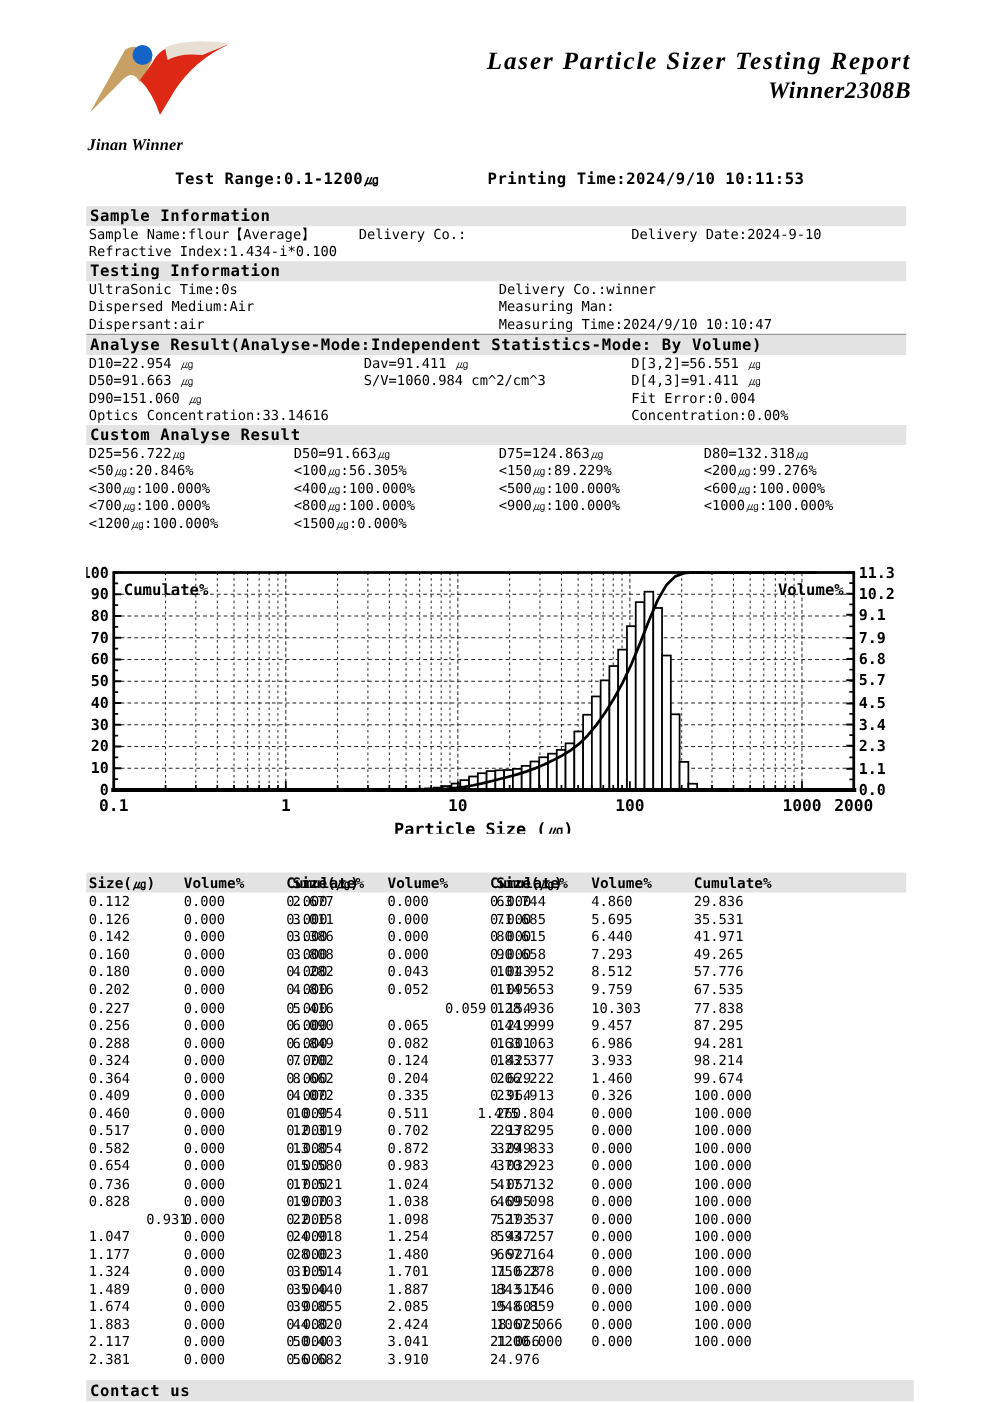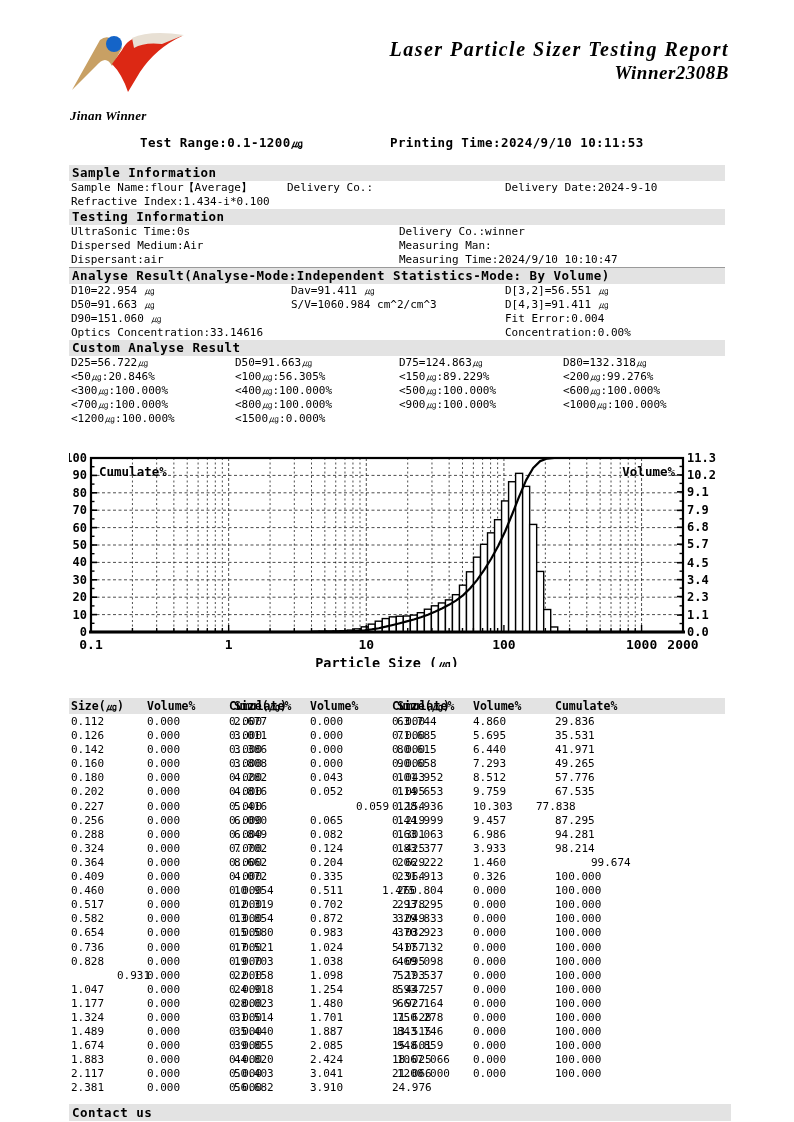--- a/index.html
+++ b/index.html
@@ -439,21 +439,21 @@
         </div>
         <div class="trow">
           <span style="left: 2px;">0.227</span>
           <span style="left: 78px;">0.000</span>
           <span style="left: 160px;">0.000</span>
           <span style="left: 165px;">5.416</span>
           <span style="left: 241px; margin-left: 46px;">0.059</span>
           <span style="left: 323px;">0.154</span>
           <span style="left: 328px;">128.936</span>
           <span style="left: 404px;">10.303</span>
-          <span style="left: 467px;">77.838</span>
+          <span style="left: 486px;">77.838</span>
         </div>
         <div class="trow">
           <span style="left: 2px;">0.256</span>
           <span style="left: 78px;">0.000</span>
           <span style="left: 160px;">0.000</span>
           <span style="left: 165px;">6.090</span>
           <span style="left: 241px;">0.065</span>
           <span style="left: 323px;">0.219</span>
           <span style="left: 328px;">144.999</span>
           <span style="left: 404px;">9.457</span>
@@ -483,21 +483,21 @@
         </div>
         <div class="trow">
           <span style="left: 2px;">0.364</span>
           <span style="left: 78px;">0.000</span>
           <span style="left: 160px;">0.000</span>
           <span style="left: 165px;">8.662</span>
           <span style="left: 241px;">0.204</span>
           <span style="left: 323px;">0.629</span>
           <span style="left: 328px;">206.222</span>
           <span style="left: 404px;">1.460</span>
-          <span style="left: 486px; margin-left: 36px;">99.674</span>
+          <span style="left: 486px;">99.674</span>
         </div>
         <div class="trow">
           <span style="left: 2px;">0.409</span>
           <span style="left: 78px;">0.000</span>
           <span style="left: 160px;">0.000</span>
           <span style="left: 165px;">4.072</span>
           <span style="left: 241px;">0.335</span>
           <span style="left: 323px;">0.964</span>
           <span style="left: 328px;">231.913</span>
           <span style="left: 404px;">0.326</span>

